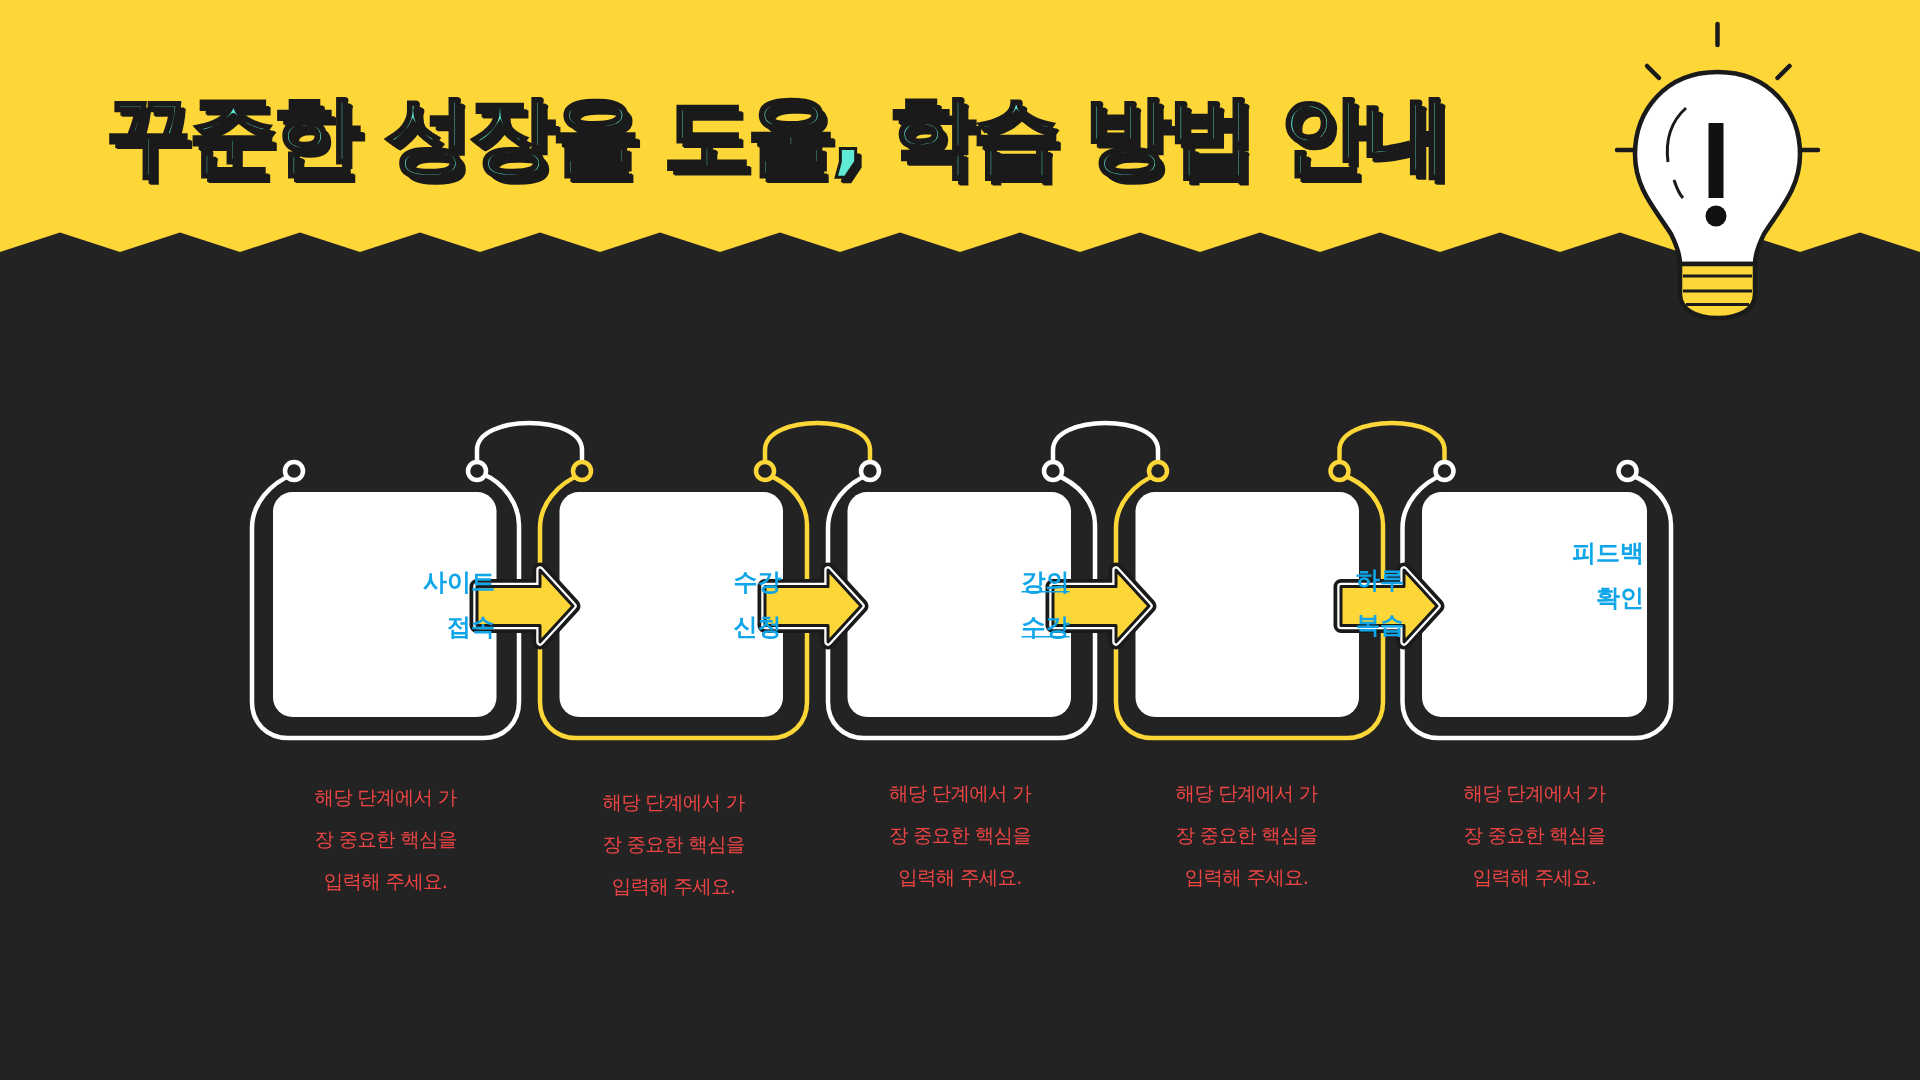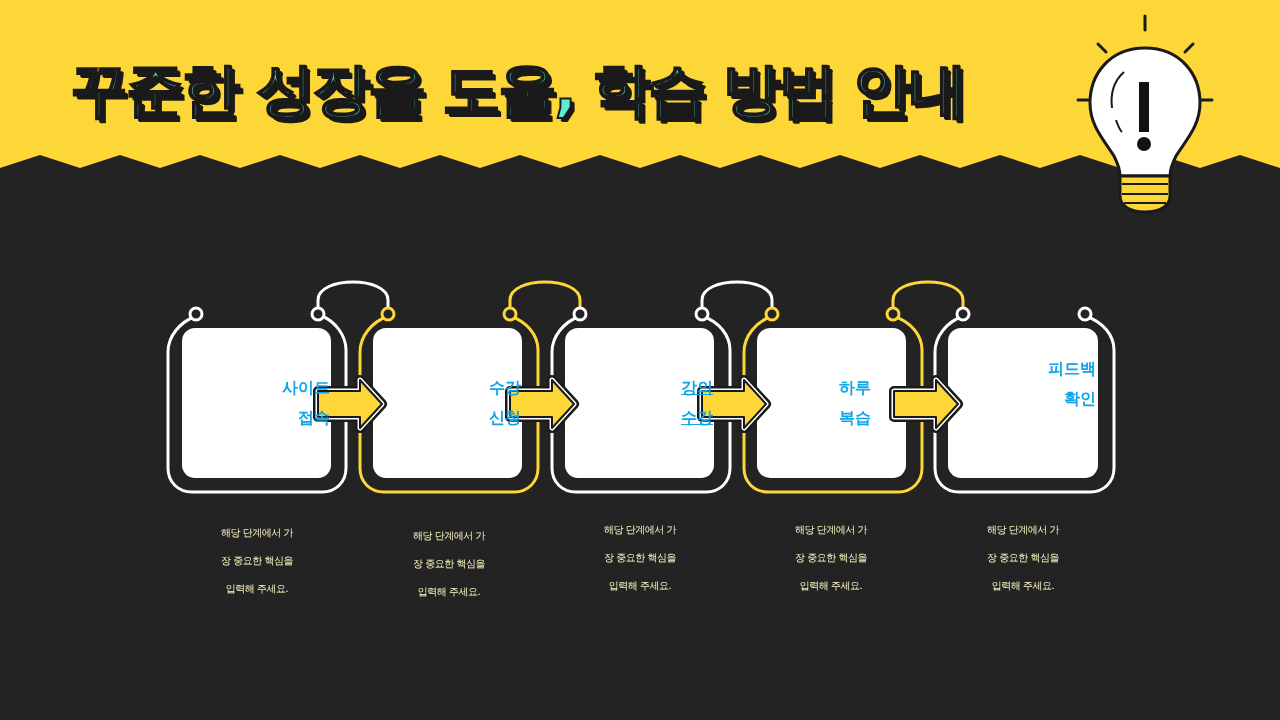--- a/index.html
+++ b/index.html
@@ -18,21 +18,21 @@
   }
   .bulb { position: absolute; left: 1070px; top: 8px; width: 150px; height: 210px; }
   .diagram { position: absolute; left: 0; top: 0; width: 1280px; height: 720px; }
   .step-label {
     position: absolute; width: 148px; text-align: right;
     font-size: 16px; font-weight: bold; color: #0ea5e9; line-height: 30px;
     white-space: pre-line;
   }
   .step-desc {
     position: absolute; width: 170px; text-align: center;
-    font-size: 10px; color: #fef9c3; line-height: 28px;
+    font-size: 13px; color: #ef4444; line-height: 28px;
     white-space: pre-line; letter-spacing: -0.5px;
   }
 </style>
 </head>
 <body>
 
 <svg class="top-band" viewBox="0 0 1280 175" width="1280" height="175">
   <path fill="#FDD638" d="M0 0 H1280 V168
     L1240 155 L1200 168 L1160 155 L1120 168 L1080 155 L1040 168 L1000 155 L960 168 L920 155 L880 168 L840 155 L800 168 L760 155 L720 168 L680 155 L640 168 L600 155 L560 168 L520 155 L480 168 L440 155 L400 168 L360 155 L320 168 L280 155 L240 168 L200 155 L160 168 L120 155 L80 168 L40 155 L0 168 Z"></path>
 </svg>
@@ -120,21 +120,21 @@
   <use href="#arrow" x="702" y="404"></use>
   <use href="#arrow" x="894" y="404"></use>
 </svg>
 
 <div class="step-label" style="left:182px; top:373px;">사이트
 접속</div>
 <div class="step-label" style="left:373px; top:373px;">수강
 신청</div>
 <div class="step-label" style="left:565px; top:373px;text-decoration:underline;">강의
 수강</div>
-<div class="step-label" style="left:723px; top:373px;">하루
+<div class="step-label" style="left:788px; top:373px;font-family:Liberation Mono, monospace;">하루
 복습</div>
 <div class="step-label" style="left:948px; top:354px;">피드백
 확인</div>
 
 <div class="step-desc" style="left:172px; top:519px;">해당 단계에서 가
 장 중요한 핵심을
 입력해 주세요.</div>
 <div class="step-desc" style="left:364px; top:522px;">해당 단계에서 가
 장 중요한 핵심을
 입력해 주세요.</div>

